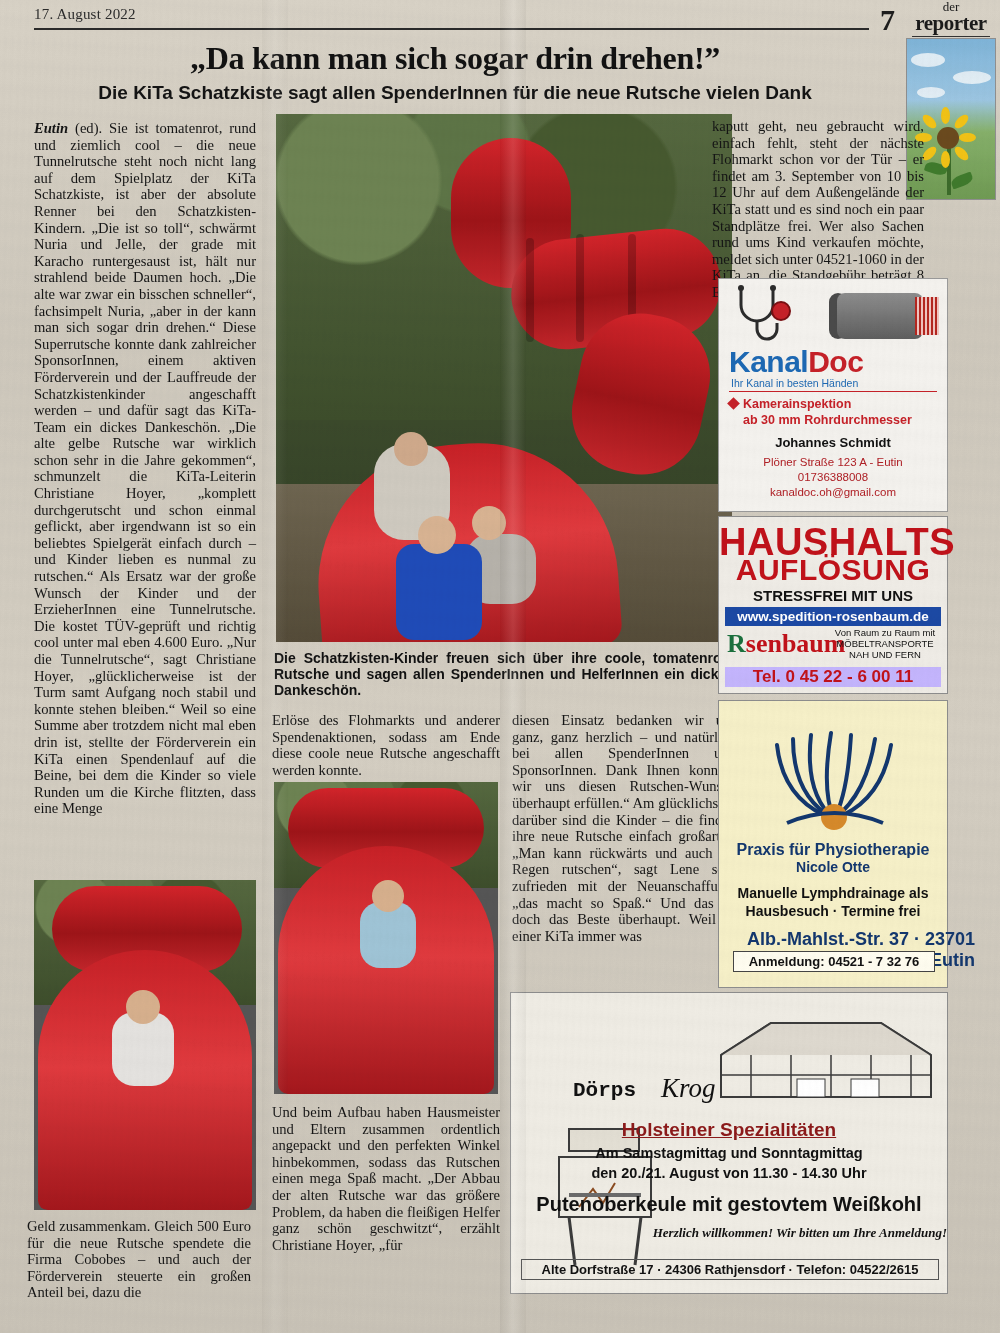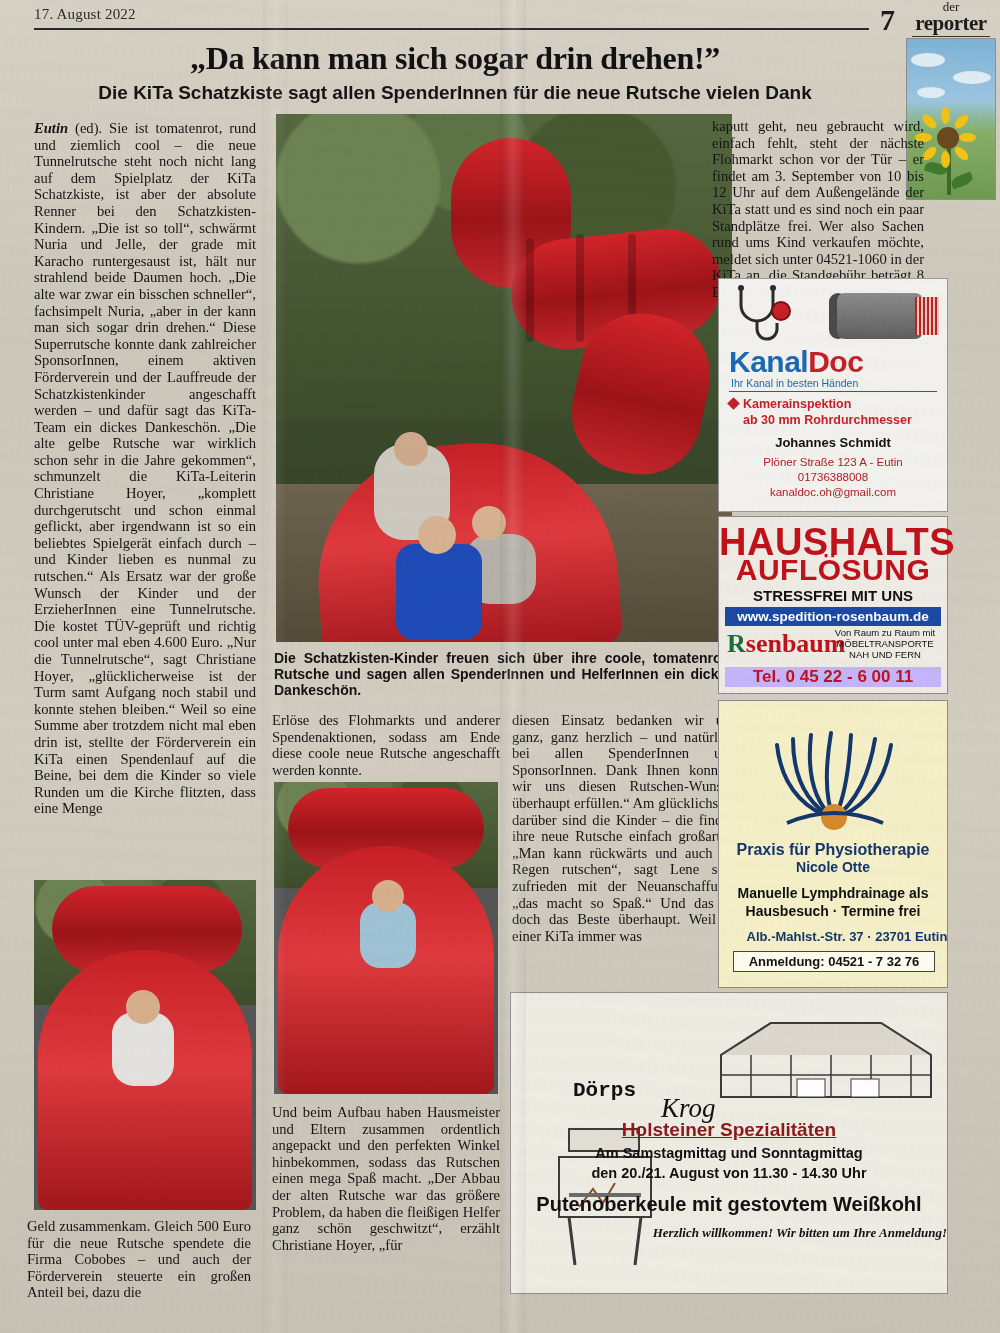--- a/index.html
+++ b/index.html
@@ -146,26 +146,26 @@
   .hh-ros .o{color:#1a6f3c;}
   .hh-small{position:absolute;left:110px;top:110px;font-family:"Liberation Sans",sans-serif;font-size:9.5px;color:#111;line-height:11px;text-align:center;width:112px;}
   .hh-tel{position:absolute;left:6px;top:150px;width:216px;text-align:center;font-family:"Liberation Sans",sans-serif;font-weight:bold;font-size:17px;color:#c1121a;background:#c4b5fd;}
 
   .ad-physio{left:718px;top:700px;width:228px;height:286px;border:1px solid #8d8d8d;background:#f6f0c8;}
   .phys-fan{position:absolute;left:40px;top:10px;width:150px;height:110px;}
   .phys-t1{position:absolute;left:0;top:140px;width:228px;text-align:center;font-family:"Liberation Sans",sans-serif;font-weight:bold;font-size:16px;color:#13376e;}
   .phys-t2{position:absolute;left:0;top:158px;width:228px;text-align:center;font-family:"Liberation Sans",sans-serif;font-weight:bold;font-size:14px;color:#13376e;}
   .phys-t3{position:absolute;left:0;top:184px;width:228px;text-align:center;font-family:"Liberation Sans",sans-serif;font-weight:bold;font-size:14px;color:#111;}
   .phys-t4{position:absolute;left:0;top:202px;width:228px;text-align:center;font-family:"Liberation Sans",sans-serif;font-weight:bold;font-size:14px;color:#111;}
-  .phys-t5{position:absolute;left:0;top:228px;width:256px;text-align:center;font-family:"Liberation Sans",sans-serif;font-weight:bold;font-size:13px;color:#13376e;}
+  .phys-t5{position:absolute;left:0;top:228px;width:256px;text-align:right;font-family:"Liberation Sans",sans-serif;font-weight:bold;font-size:18px;color:#13376e;}
   .phys-t6{position:absolute;left:14px;top:250px;width:200px;text-align:center;font-family:"Liberation Sans",sans-serif;font-weight:bold;font-size:13px;color:#111;border:1px solid #444;padding:2px 0;background:#fffdf0;}
 
   .ad-doerps{left:510px;top:992px;width:436px;height:300px;border:1px solid #8d8d8d;background:#efece4;}
   .dk-name{position:absolute;left:62px;top:86px;font-family:Liberation Mono, monospace;font-weight:bold;font-size:21px;color:#111;}
-  .dk-krog{position:absolute;left:150px;top:80px;font-family:"Liberation Serif",serif;font-style:italic;font-size:27px;color:#111;margin-top:20px;}
+  .dk-krog{position:absolute;left:150px;top:80px;font-family:"Liberation Serif",serif;font-style:italic;font-size:27px;color:#111;}
   .dk-h1{position:absolute;left:0;top:126px;width:436px;text-align:center;font-family:"Liberation Sans",sans-serif;font-weight:bold;font-size:19px;color:#8c1a1a;text-decoration:underline;}
   .dk-h2{position:absolute;left:0;top:152px;width:436px;text-align:center;font-family:"Liberation Sans",sans-serif;font-weight:bold;font-size:14.5px;color:#111;}
   .dk-h3{position:absolute;left:0;top:172px;width:436px;text-align:center;font-family:"Liberation Sans",sans-serif;font-weight:bold;font-size:14.5px;color:#111;}
   .dk-h4{position:absolute;left:0;top:200px;width:436px;text-align:center;font-family:"Liberation Sans",sans-serif;font-weight:bold;font-size:20px;color:#111;}
   .dk-h5{position:absolute;left:0;top:232px;width:436px;text-align:right;font-family:"Liberation Serif",serif;font-weight:bold;font-style:italic;font-size:13px;color:#111;}
   .dk-foot{position:absolute;left:10px;top:266px;width:416px;text-align:center;font-family:"Liberation Sans",sans-serif;font-weight:bold;font-size:13px;color:#111;border:1px solid #555;padding:2px 0;}
   .dk-house{position:absolute;right:6px;top:4px;width:230px;height:110px;}
   .dk-grill{position:absolute;left:34px;top:126px;width:120px;height:150px;}
 
   .fold{position:absolute;top:0;bottom:0;width:26px;background:linear-gradient(90deg,rgba(0,0,0,.05),rgba(255,255,255,.12),rgba(0,0,0,.04));pointer-events:none;}
@@ -365,18 +365,19 @@
         <rect x="24" y="74" width="72" height="4" fill="#6b6b6b"></rect>
       </svg>
     </div>
     <div class="dk-name">Dörps</div>
     <div class="dk-krog">Krog</div>
     <div class="dk-h1">Holsteiner Spezialitäten</div>
     <div class="dk-h2">Am Samstagmittag und Sonntagmittag</div>
     <div class="dk-h3">den 20./21. August von 11.30 - 14.30 Uhr</div>
     <div class="dk-h4">Putenoberkeule mit gestovtem Weißkohl</div>
     <div class="dk-h5">Herzlich willkommen! Wir bitten um Ihre Anmeldung!</div>
+    <div class="dk-foot">Alte Dorfstraße 17 · 24306 Rathjensdorf · Telefon: 04522/2615</div>
   </div>
 
   <div class="paper-noise"></div>
   <div class="fold" style="left:500px;"></div>
   <div class="fold" style="left:262px;opacity:.5;"></div>
 </div>
 
 </body></html>

